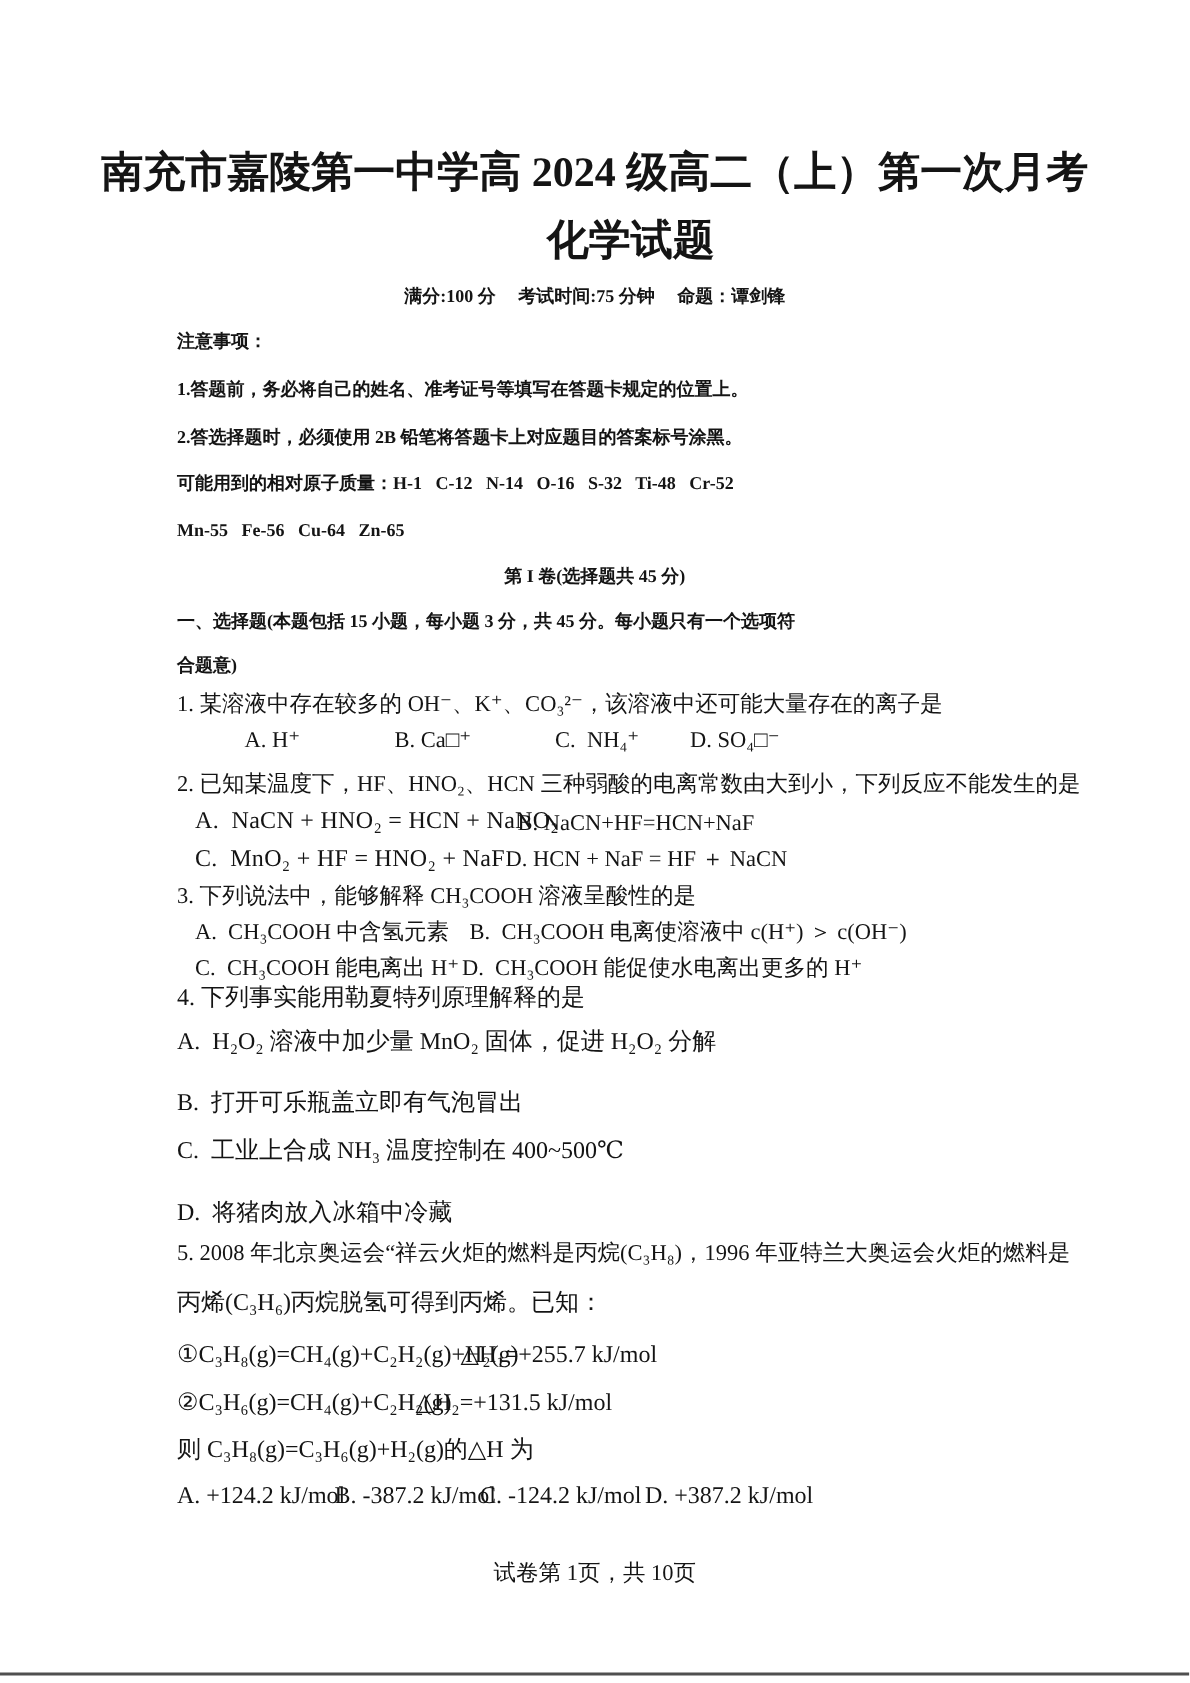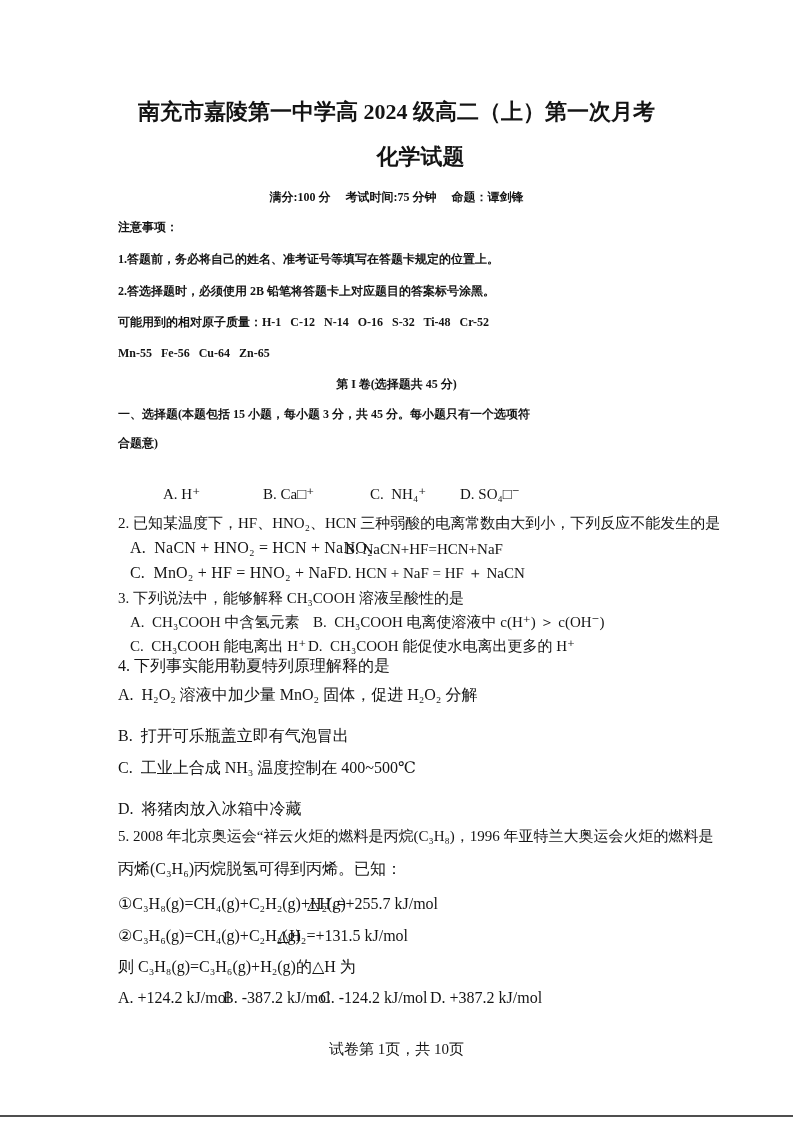--- a/index.html
+++ b/index.html
@@ -7,21 +7,21 @@
     position:relative;
     width:793px;height:1122px;
     background:#ffffff;
     overflow:hidden;
     font-family:"Liberation Serif","DejaVu Serif",serif;
     color:#141414;
   }
   .line{position:absolute;white-space:pre;line-height:1.25;}
   .c{left:0;right:0;text-align:center;}
   .b{font-weight:700;}
-  .f22{font-size:22px;}
+  .f22{font-size:28px;}
   .f17{font-size:12px;}
   .f16{font-size:16px;}
   .f15{font-size:15px;}
   .mono-sub{letter-spacing:0.2px;}
   .bottom-rule{
     position:absolute;left:0;top:1115px;width:793px;height:2px;
     background:#4f4f4f;
   }
 </style>
 </head>
@@ -36,20 +36,21 @@
   <div class="line b f17" style="top:220px;left:118px;">注意事项：</div>
   <div class="line b f17" style="top:252px;left:118px;">1.答题前，务必将自己的姓名、准考证号等填写在答题卡规定的位置上。</div>
   <div class="line b f17" style="top:284px;left:118px;">2.答选择题时，必须使用 2B 铅笔将答题卡上对应题目的答案标号涂黑。</div>
   <div class="line b f17" style="top:315px;left:118px;">可能用到的相对原子质量：H-1   C-12   N-14   O-16   S-32   Ti-48   Cr-52</div>
   <div class="line b f17" style="top:346px;left:118px;">Mn-55   Fe-56   Cu-64   Zn-65</div>
 
   <div class="line c b f17" style="top:377px;">第 I 卷(选择题共 45 分)</div>
   <div class="line b f17" style="top:407px;left:118px;">一、选择题(本题包括 15 小题，每小题 3 分，共 45 分。每小题只有一个选项符</div>
   <div class="line b f17" style="top:436px;left:118px;font-family:Liberation Serif, serif;">合题意)</div>
 
+  <div class="line f15" style="top:461px;left:118px;">1. 某溶液中存在较多的 OH⁻、K⁺、CO₃²⁻，该溶液中还可能大量存在的离子是</div>
   <div class="line f15" style="top:485px;left:163px;">A. H⁺</div>
   <div class="line f15" style="top:485px;left:263px;">B. Ca□⁺</div>
   <div class="line f15" style="top:485px;left:370px;">C.  NH₄⁺</div>
   <div class="line f15" style="top:485px;left:460px;">D. SO₄□⁻</div>
 
   <div class="line f15" style="top:514px;left:118px;">2. 已知某温度下，HF、HNO₂、HCN 三种弱酸的电离常数由大到小，下列反应不能发生的是</div>
   <div class="line f16 mono-sub" style="top:538px;left:130px;">A.  NaCN + HNO₂ = HCN + NaNO₂</div>
   <div class="line f15" style="top:540px;left:345px;">B. NaCN+HF=HCN+NaF</div>
   <div class="line f16 mono-sub" style="top:563px;left:130px;">C.  MnO₂ + HF = HNO₂ + NaF</div>
   <div class="line f15" style="top:564px;left:337px;">D. HCN + NaF = HF ＋ NaCN</div>

